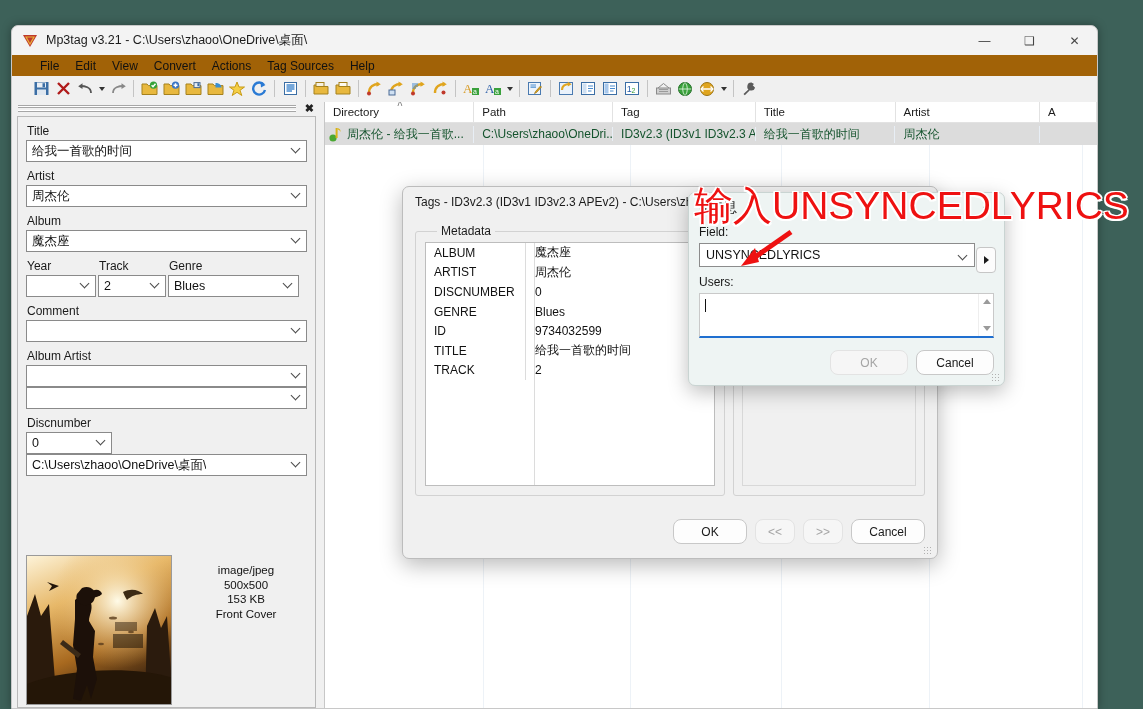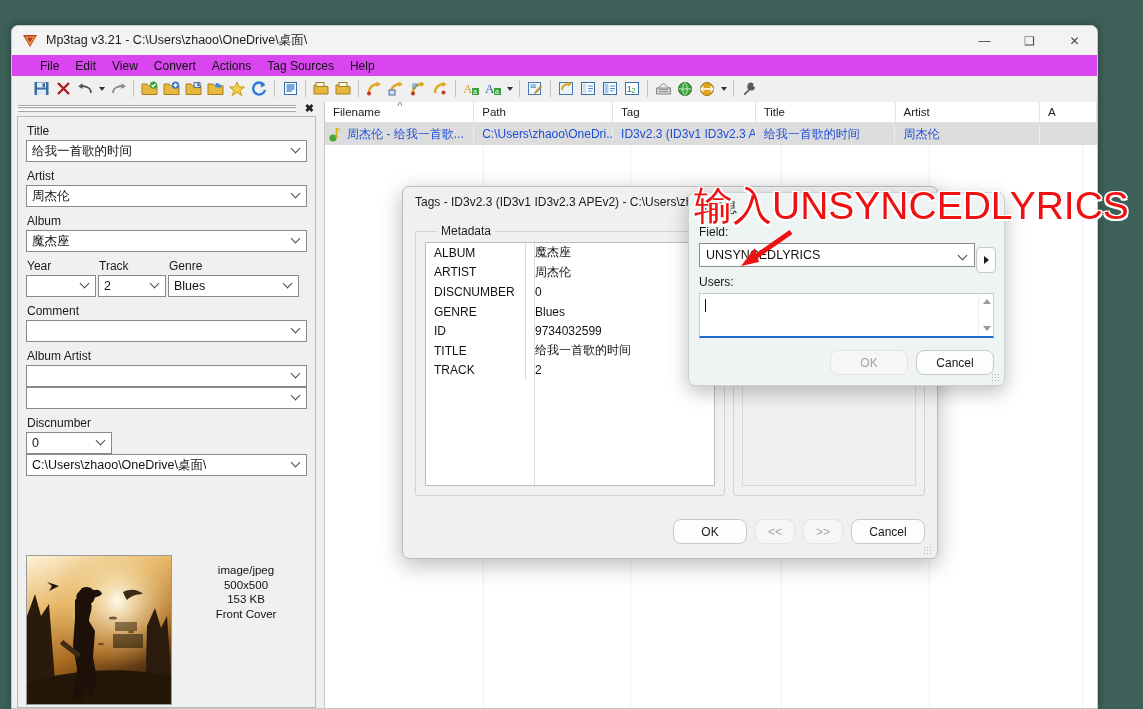--- a/index.html
+++ b/index.html
@@ -19,21 +19,21 @@
     overflow:hidden;
   }
   
   #titlebar{ height:29px; background:#f3f3f3; display:flex; align-items:center; position:relative;
              border-top-left-radius:7px; border-top-right-radius:7px;}
   #app-icon{ width:18px;height:18px;margin-left:9px;margin-right:7px; position:relative;}
   #title-text{ font-size:12.5px; color:#1b1b1b; white-space:nowrap;}
   .wbtn{ width:45px;height:29px;display:flex;align-items:center;justify-content:center;color:#444;font-size:12px;}
   #winctl{ position:absolute; right:0; top:0; display:flex;}
   
-  #menubar{ height:21px; display:flex; align-items:center; padding-left:20px; background:#d946ef;text-align:right;}
+  #menubar{ height:21px; display:flex; align-items:center; padding-left:20px; background:#a16207;text-align:right;}
   .menu-item{ font-size:12px; color:#111; padding:2px 8px; white-space:nowrap;}
   
   #toolbar{ height:25px; display:flex; align-items:center; padding-left:18px; background:#f0f0f0; gap:0px;}
   .tb{ width:22px;height:22px; display:flex;align-items:center;justify-content:center; position:relative;}
   .tb svg{display:block;}
   .tbsep{ width:1px;height:17px;background:#c4c4c4;margin:0 4px;}
   .tbcaret{ width:11px;height:22px;display:flex;align-items:center;justify-content:center;}
   .tbcaret i{ border-left:3.5px solid transparent;border-right:3.5px solid transparent;border-top:4px solid #333; display:block;}
   
   #workarea{ position:absolute; left:0; top:76px; right:0; bottom:0; }
@@ -57,21 +57,21 @@
   .row3 .c{ }
   #cover-area{ position:absolute; left:2px; right:2px; top:445px; bottom:0; border:1px solid #b9b9b9; border-top:none; background:#f0f0f0; padding:8px;}
   #cover-img{ width:146px;height:150px; border:1px solid #9a9a9a; position:relative; overflow:hidden;}
   #cover-meta{ position:absolute; left:168px; top:16px; width:120px; text-align:center; font-size:11.5px; line-height:14.5px; color:#111;}
   
   #filelist{ position:absolute; left:312px; top:0; right:0px; bottom:0; background:#fff; border-left:1px solid #c7c7c7;}
   #lv-head{ height:21px; display:flex; background:#fff; border-bottom:1px solid #e2e2e2; position:relative;}
   .lvh{ font-size:11.5px; color:#1a1a1a; padding:4px 0 0 8px; border-right:1px solid #e2e2e2; position:relative; overflow:hidden; white-space:nowrap;}
   .sortmark{ position:absolute; left:72px; top:-4px; font-size:10px; color:#777;}
   #lv-row{ height:22px; display:flex; background:#dcdcdc; align-items:center;}
-  .lvc{ font-size:12px; color:#1d4ed8; padding-left:8px; overflow:hidden; white-space:nowrap; border-right:1px solid #e8eef5;}
+  .lvc{ font-size:12px; color:#14532d; padding-left:8px; overflow:hidden; white-space:nowrap; border-right:1px solid #e8eef5;}
   #row-icon{ width:15px; margin-left:2px; margin-right:-2px; display:flex; align-items:center; justify-content:center;}
   #lv-body{ position:absolute; left:0; right:0; top:43px; bottom:0; background:#fff;}
   .vline{ position:absolute; top:0; bottom:0; width:1px; background:#edf2f7;}
   
   #tags-dialog{ position:absolute; left:402px; top:186px; width:536px; height:373px;
      background:#f0f0f0; border:1px solid #bcbcbc; border-radius:7px;
      box-shadow:0 6px 22px rgba(0,0,0,.28);}
   #tags-title{ height:30px; display:flex; align-items:center; padding-left:12px; font-size:12px; color:#1b1b1b; white-space:nowrap; overflow:hidden;}
   #tags-close{ position:absolute; right:6px; top:4px; width:30px;height:22px; display:flex;align-items:center;justify-content:center;color:#333;font-size:11px;}
   .group{ position:absolute; border:1px solid #d2d2d2; border-radius:3px; }
@@ -480,21 +480,21 @@
           <div>500x500</div>
           <div>153 KB</div>
           <div>Front Cover</div>
         </div>
       </div>
     </div>
 
     <div id="filelist">
       <div id="lv-head">
         <div class="lvh" style="width:158px;">
-          <span>Filename</span>
+          <span>Directory</span>
           <span class="sortmark">˄</span>
         </div>
         <div class="lvh" style="width:147px;">Path</div>
         <div class="lvh" style="width:151px;">Tag</div>
         <div class="lvh" style="width:148px;">Title</div>
         <div class="lvh" style="width:153px;">Artist</div>
         <div class="lvh" style="width:60px;">A</div>
       </div>
 
       <div id="lv-row">

